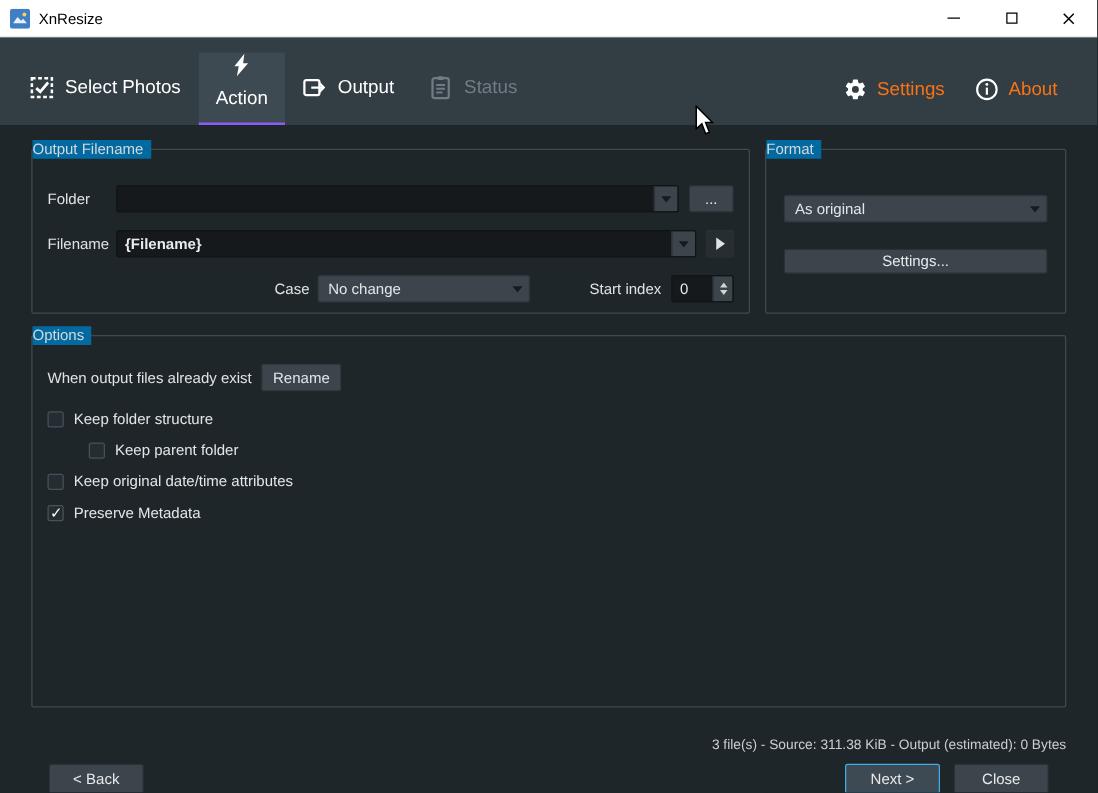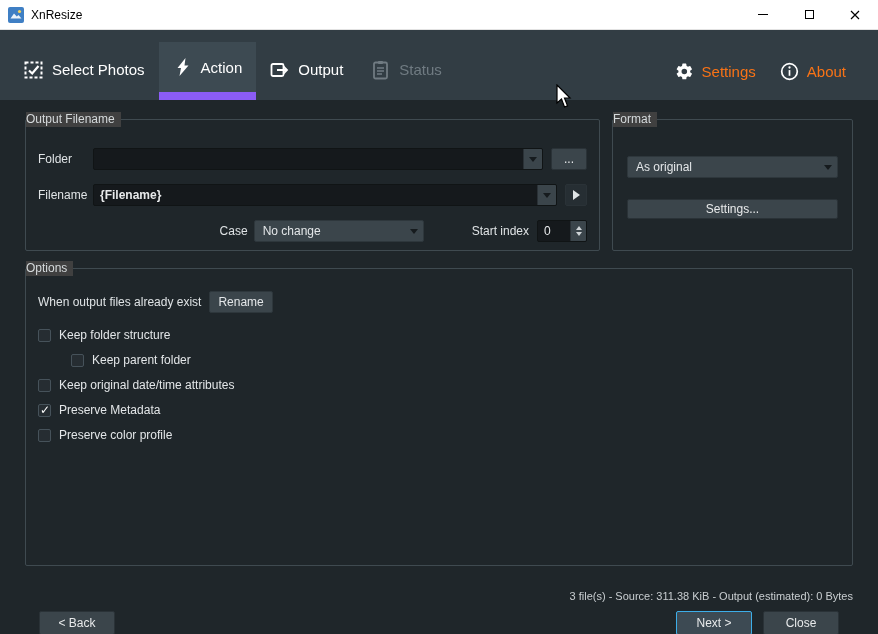--- a/index.html
+++ b/index.html
@@ -29,37 +29,37 @@
   .toolbar {
     height:70px; background:#323d44;
     display:flex; align-items:stretch;
     padding:12px 20px 0 10px;
   }
   .tab {
     display:flex; align-items:center; gap:8px;
     padding:0 14px; color:#fff; font-size:15px;
     border-bottom:3px solid transparent; cursor:default;
   }
-  .tab[data-active="true"] { background:#3d4a52; border-bottom:8px solid #8b5cf6; }
+  .tab[data-active="true"] { background:#3d4a52; border-bottom:2px solid #8b5cf6;flex-direction:column; }
   .tab[data-disabled="true"] { color:#707b82; }
   .tab-icon { display:flex; }
   .toolbar-spacer { flex:1; }
   .tool-item {
     display:flex; align-items:center; gap:8px;
     padding:0 12px; color:#f97316; font-size:15px; cursor:default;
   }
 
   
   .content { padding:0 25px; }
   .group {
     position:relative; border:1px solid #3f4a50; border-radius:2px;
   }
   .group-label {
     position:absolute; top:-8px; left:0; padding:0 6px 0 0;
-    background:#404040; color:#d4d9db; line-height:15px;
+    background:#0369a1; color:#d4d9db; line-height:15px;
   }
   .row-top { display:flex; gap:12px; margin-top:19px; }
   .group-output { flex:1; height:132px; padding:28px 12px 12px; }
   .group-format { width:241px; height:132px; padding:36px 14px 0; }
 
   .form-row { display:flex; align-items:center; height:22px; margin-bottom:14px; }
   .form-row:last-child { margin-bottom:0; }
   .lbl { width:55px; flex:none; color:#dfe3e5; }
   .lbl.auto { width:auto; }
 
@@ -292,24 +292,20 @@
         <span class="check-label">Keep parent folder</span>
       </div>
       <div class="check-row" data-indent="false">
         <span class="checkbox" data-checked="false"></span>
         <span class="check-label">Keep original date/time attributes</span>
       </div>
       <div class="check-row" data-indent="false">
         <span class="checkbox" data-checked="true"></span>
         <span class="check-label">Preserve Metadata</span>
       </div>
-      <div class="check-row" data-indent="false">
-        <span class="checkbox" data-checked="false"></span>
-        <span class="check-label">Preserve color profile</span>
-      </div>
     </div>
 
     <div class="statusline">3 file(s) - Source: 311.38 KiB - Output (estimated): 0 Bytes</div>
 
     <div class="footer">
       <button class="btn footer-btn back">&lt; Back</button>
       <button class="btn footer-btn next">Next &gt;</button>
       <button class="btn footer-btn">Close</button>
     </div>
   </div>

